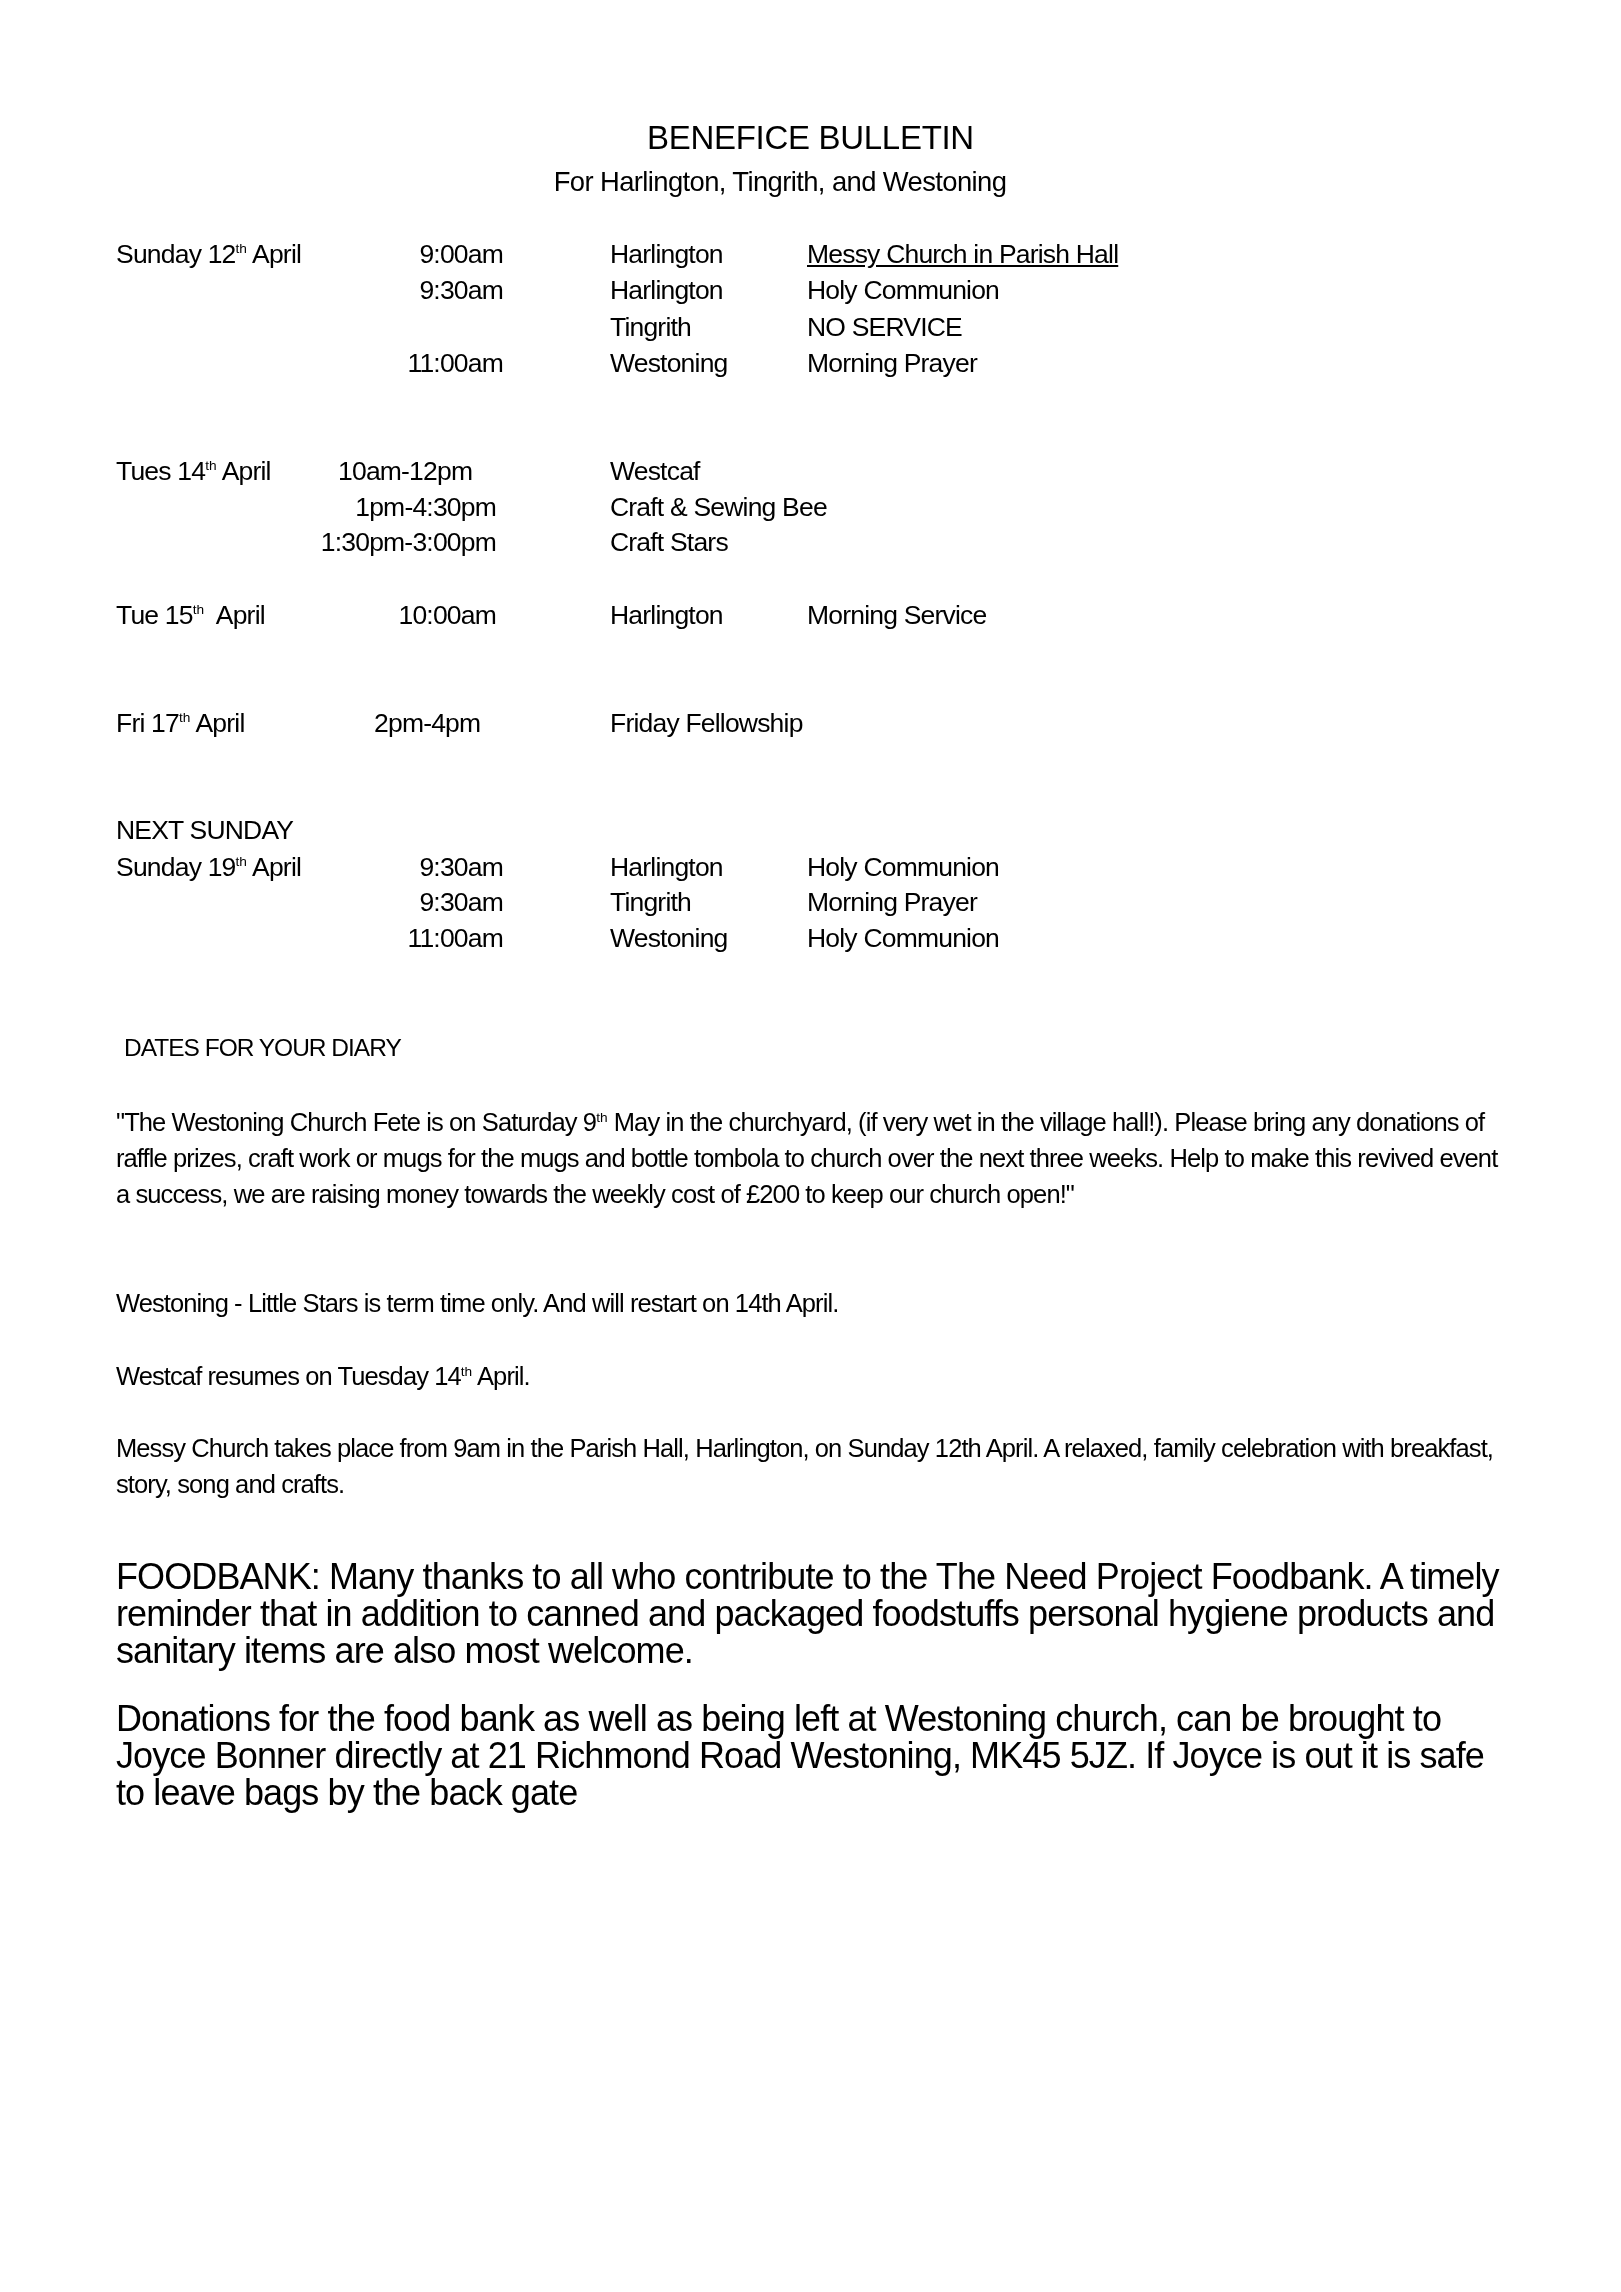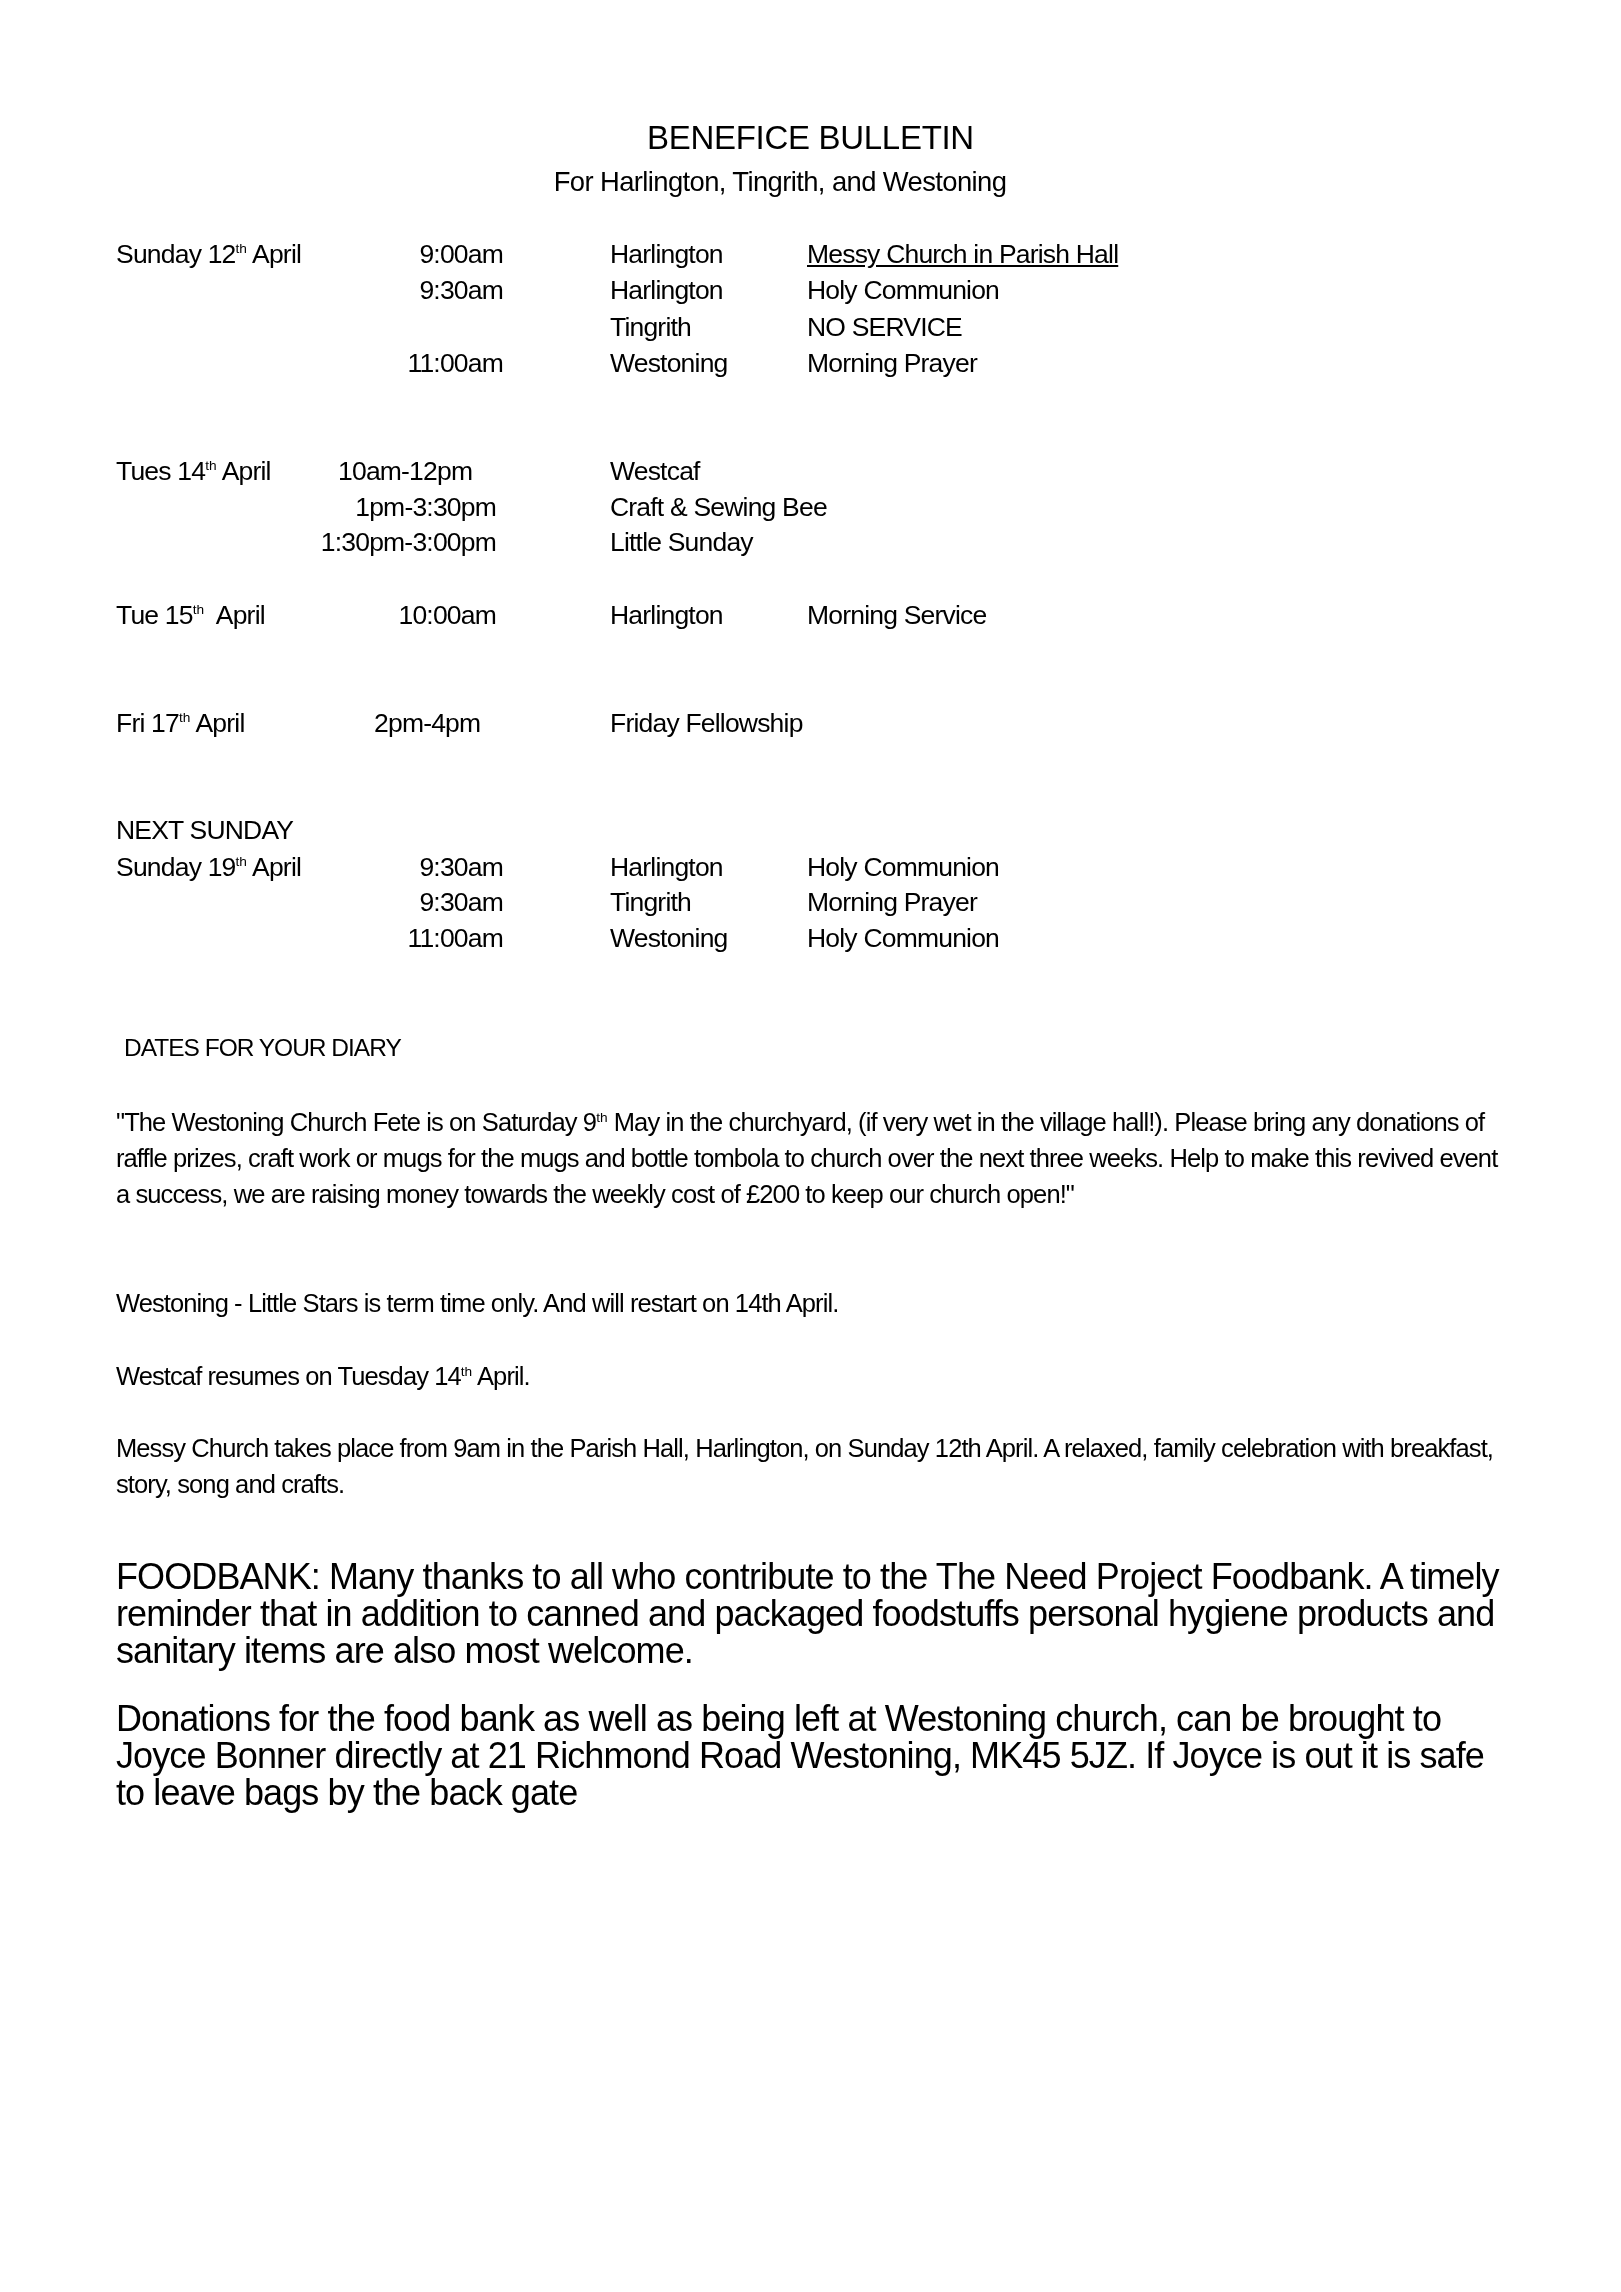--- a/index.html
+++ b/index.html
@@ -55,25 +55,25 @@
   <div class="abs sched" style="left:610px; top:348px;">Westoning</div>
   <div class="abs sched" style="left:807px; top:348px;">Morning Prayer</div>
 </div>
 
 <div>
   <div class="abs sched" style="left:116px; top:456px;"><span>Tues 14</span><sup>th</sup><span style="white-space:pre"> April</span></div>
 
   <div class="abs sched" style="left:338px; top:456px;">10am-12pm</div>
   <div class="abs sched" style="left:610px; top:456px;">Westcaf</div>
 
-  <div class="abs sched time-r" style="left:245px; width:251px; top:492px;">1pm-3:30pm</div>
+  <div class="abs sched time-r" style="left:245px; width:251px; top:492px;">1pm-4:30pm</div>
   <div class="abs sched" style="left:610px; top:492px;">Craft &amp; Sewing Bee</div>
 
   <div class="abs sched time-r" style="left:245px; width:251px; top:527px;">1:30pm-3:00pm</div>
-  <div class="abs sched" style="left:610px; top:527px;">Little Sunday</div>
+  <div class="abs sched" style="left:610px; top:527px;">Craft Stars</div>
 </div>
 
 <div>
   <div class="abs sched" style="left:116px; top:600px;"><span>Tue 15</span><sup>th</sup><span style="white-space:pre">  April</span></div>
   <div class="abs sched time-r" style="left:294px; width:202px; top:600px;">10:00am</div>
   <div class="abs sched" style="left:610px; top:600px;">Harlington</div>
   <div class="abs sched" style="left:807px; top:600px;">Morning Service</div>
 </div>
 
 <div>

